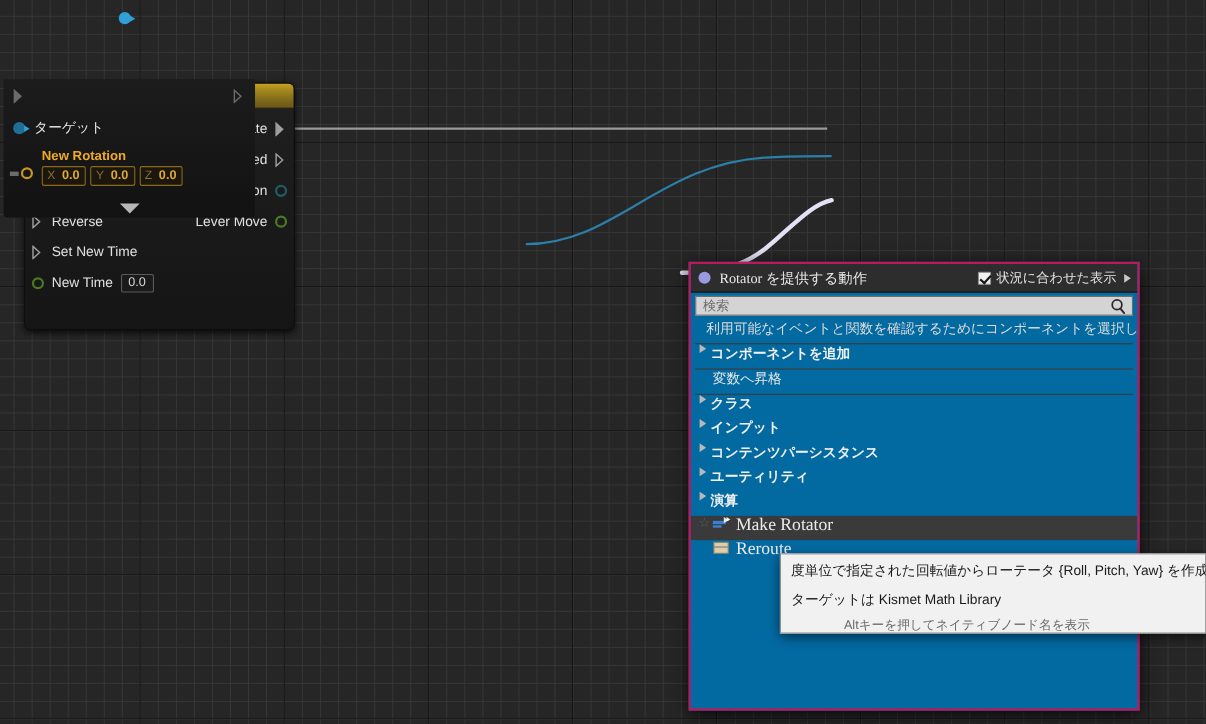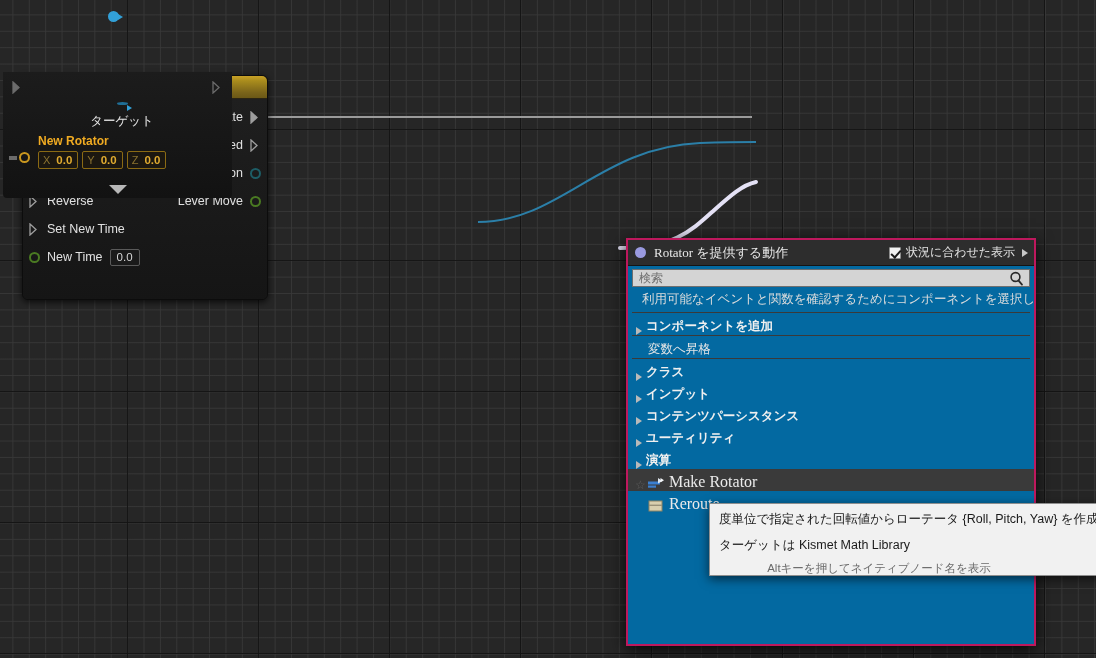--- a/index.html
+++ b/index.html
@@ -245,21 +245,21 @@
   }
 
   #ctx-hint {
     font-size: 12.5px; color: #dcdcdc;
     padding: 3px 4px 4px 14px;
     white-space: nowrap; overflow: hidden;
   }
   .sep { height: 1px; background: #3a3a3a; margin: 0 4px; }
 
   .mrow {
-    display: flex; align-items: flex-end;
+    display: flex; align-items: flex-start;
     height: 22px;
     padding-left: 8px;
     white-space: nowrap;
   }
   .mrow .tri {
     width: 0; height: 0;
     border-top: 4px solid transparent; border-bottom: 4px solid transparent;
     border-left: 6px solid #b9b9b9;
     margin-right: 4px; flex: 0 0 auto;
   }
@@ -417,30 +417,30 @@
       <div class="srow" style="height:30px; padding: 0 9px;">
         <svg class="exec-pin" viewBox="0 0 11 13">
           <path d="M1 1 L7 6.5 L1 12 Z" fill="#6b6b6b" stroke="#6b6b6b" stroke-width="1.3"></path>
         </svg>
         <span style="flex:1"></span>
         <svg class="exec-pin" viewBox="0 0 11 13">
           <path d="M1 1 L7 6.5 L1 12 Z" fill="none" stroke="#6b6b6b" stroke-width="1.3"></path>
         </svg>
       </div>
 
-      <div class="srow" style="height:28px; padding-left: 9px; gap: 8px; flex-direction: column;">
+      <div class="srow" style="height:28px; padding-left: 9px; gap: 8px;">
         <span class="obj-pin" style="background:#1f6e96"></span>
         <span class="lbl-target">ターゲット</span>
       </div>
 
       <div class="srow" style="align-items:flex-start; padding-left: 6px; margin-top: 4px;">
         <span style="display:inline-block;width:8px;height:4px;background:#6b6b6b;margin-top:22px;"></span>
         <span class="data-pin" style="border-color:#c9971f; margin-top:18px; margin-left:2px;"></span>
         <div style="margin-left:8px;">
-          <div class="lbl-newrot">New Rotator</div>
+          <div class="lbl-newrot">New Rotation</div>
           <div class="xyz">
             <div class="xyzbox">
               <span class="ax">X</span>
               <span class="v">0.0</span>
             </div>
             <div class="xyzbox">
               <span class="ax">Y</span>
               <span class="v">0.0</span>
             </div>
             <div class="xyzbox">

